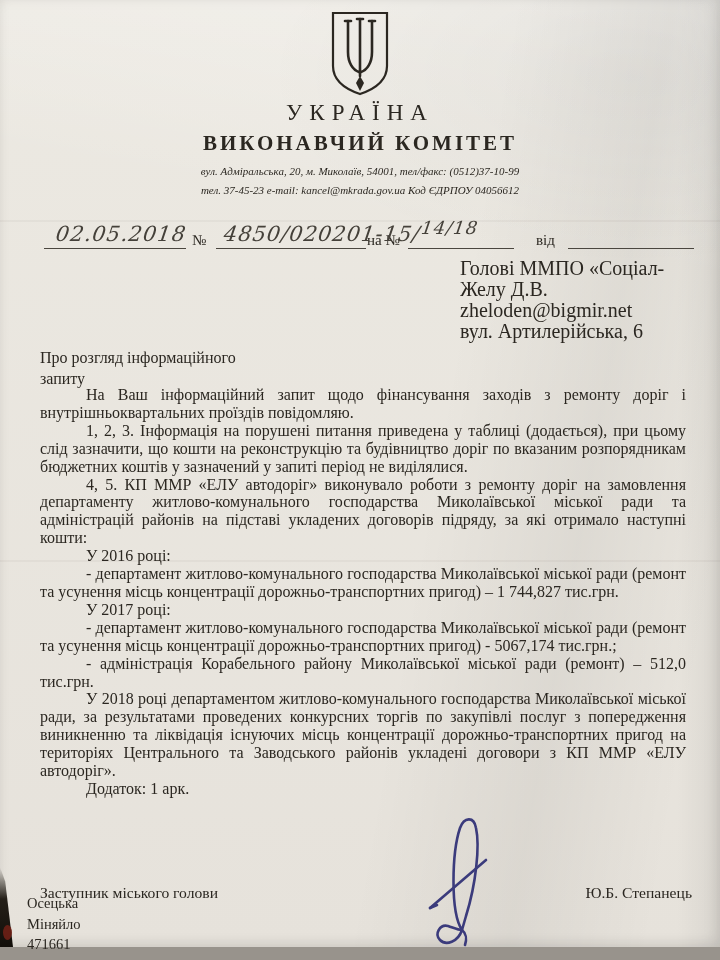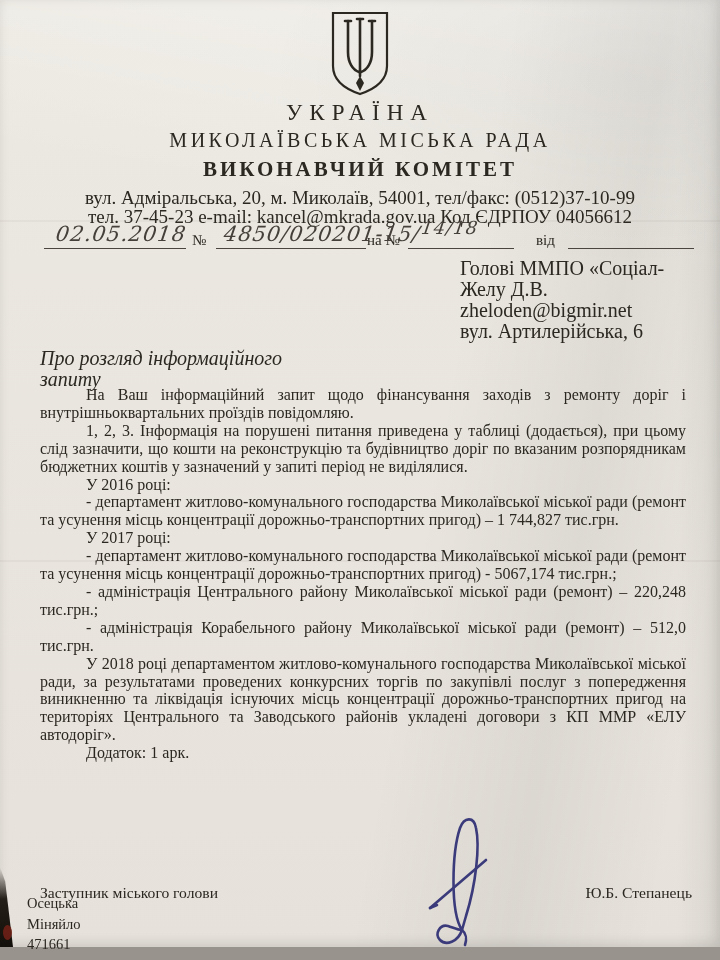--- a/index.html
+++ b/index.html
@@ -26,39 +26,39 @@
     clip-path:polygon(0 0, 40% 18%, 100% 100%, 0 100%);
   }
   .red-mark { position:absolute; left:3px; bottom:7px; width:9px; height:15px;
     background:#6e2016; border-radius:50%; opacity:0.9; }
 
   .header { position:absolute; left:0; right:0; top:10px; text-align:center; }
   .emblem { display:block; margin:0 auto; }
   .country { font-size:23px; letter-spacing:7px; margin-top:4px; }
   .org     { font-size:20px; letter-spacing:3.5px; margin-top:3px; }
   .dept    { font-size:21px; font-weight:700; letter-spacing:3px; margin-top:5px; }
-  .addr    { font-size:19px; line-height:19px; }
+  .addr    { font-size:11px; line-height:19px;font-style:italic; }
   .addr.first { margin-top:6px; }
 
   .ref-row { position:absolute; left:36px; top:222px; right:20px; height:36px; }
   .u-seg { position:absolute; top:26px; height:0; border-bottom:1.6px solid #4a463f; }
   .printed-label { position:absolute; top:10px; font-size:15px; }
   .handwriting {
     position:absolute; font-family:"DejaVu Serif", serif; font-style:italic;
     color:#45413a; font-size:21px; letter-spacing:1px; transform:skewX(-8deg);
     white-space:nowrap;
   }
   .handwriting.date { top:0; }
   .handwriting.number { top:0; }
   .handwriting .raised { position:relative; top:-7px; font-size:18px; }
 
   .recipient { position:absolute; left:460px; top:258px; width:235px;
     font-size:20px; line-height:21px; }
 
-  .subject { position:absolute; left:40px; top:348px; font-size:20px; line-height:20.5px;font-style:italic; }
+  .subject { position:absolute; left:40px; top:348px; font-size:16px; line-height:20.5px; }
 
   .body-text { position:absolute; left:40px; right:34px; top:386px;
     font-size:16px; line-height:17.9px; text-align:justify; }
   .body-text p { text-indent:46px; }
 
   .sig-row { position:absolute; left:40px; right:28px; top:884px;
     display:flex; justify-content:space-between; font-size:15.6px;align-items:center; }
   .sig-ink { position:absolute; left:422px; top:812px; }
 
   .footer { position:absolute; left:27px; top:893px; font-size:14.5px; line-height:20.5px; }
@@ -78,21 +78,20 @@
           <path d="M31 9 V66"></path>
           <path d="M19 11 V42 C19 53 24 60 30 62"></path>
           <path d="M43 11 V42 C43 53 38 60 32 62"></path>
           <path d="M16 11 H22"></path>
             <path d="M40 11 H46"></path>
             <path d="M28 9 H34"></path>
         </g>
         <path d="M31 66 L27 73 L31 81 L35 73 Z" fill="#2b2721"></path>
       </svg>
       <div class="country">УКРАЇНА</div>
-      <div class="org">МИКОЛАЇВСЬКА МІСЬКА РАДА</div>
       <div class="dept">ВИКОНАВЧИЙ КОМІТЕТ</div>
       <div class="addr first">вул. Адміральська, 20, м. Миколаїв, 54001, тел/факс: (0512)37-10-99</div>
       <div class="addr">тел. 37-45-23 e-mail: kancel@mkrada.gov.ua Код ЄДРПОУ 04056612</div>
     </div>
 
     <div class="ref-row">
       <span class="u-seg" style="left:8px;width:142px"></span>
       <span class="printed-label" style="left:156px">№</span>
       <span class="u-seg" style="left:180px;width:150px"></span>
       <span class="printed-label" style="left:331px">на №</span>
@@ -111,25 +110,25 @@
     </div>
 
     <div class="subject">
       <div>Про розгляд інформаційного</div>
       <div>запиту</div>
     </div>
 
     <div class="body-text">
       <p>На Ваш інформаційний запит щодо фінансування заходів з ремонту доріг і внутрішньоквартальних проїздів повідомляю.</p>
       <p>1, 2, 3. Інформація на порушені питання приведена у таблиці (додається), при цьому слід зазначити, що кошти на реконструкцію та будівництво доріг по вказаним розпорядникам бюджетних коштів у зазначений у запиті період не виділялися.</p>
+      <p>4, 5. КП ММР «ЕЛУ автодоріг» виконувало роботи з ремонту доріг на замовлення департаменту житлово-комунального господарства Миколаївської міської ради та адміністрацій районів на підставі укладених договорів підряду, за які отримало наступні кошти:</p>
       <p>У 2016 році:</p>
       <p>- департамент житлово-комунального господарства Миколаївської міської ради (ремонт та усунення місць концентрації дорожньо-транспортних пригод) – 1&nbsp;744,827 тис.грн.</p>
       <p>У 2017 році:</p>
       <p>- департамент житлово-комунального господарства Миколаївської міської ради (ремонт та усунення місць концентрації дорожньо-транспортних пригод) - 5067,174 тис.грн.;</p>
-      <p>- адміністрація Центрального району Миколаївської міської ради (ремонт) – 220,248 тис.грн.;</p>
       <p>- адміністрація Корабельного району Миколаївської міської ради (ремонт) – 512,0 тис.грн.</p>
       <p>У 2018 році департаментом житлово-комунального господарства Миколаївської міської ради, за результатами проведених конкурсних торгів по закупівлі послуг з попередження виникненню та ліквідація існуючих місць концентрації дорожньо-транспортних пригод на територіях Центрального та Заводського районів укладені договори з КП ММР «ЕЛУ автодоріг».</p>
       <p>Додаток: 1 арк.</p>
     </div>
 
     <svg class="sig-ink" width="90" height="140" viewBox="0 0 90 140">
       <g fill="none" stroke="#3b3b7c" stroke-width="2.6" stroke-linecap="round" stroke-linejoin="round">
         <path d="M40 118 C28 100 30 40 38 16 C42 5 52 4 54 16 C58 34 54 72 44 104 L40 118"></path>
         <path d="M8 96 L64 48"></path>
         <path d="M8 96 L15 93"></path>

